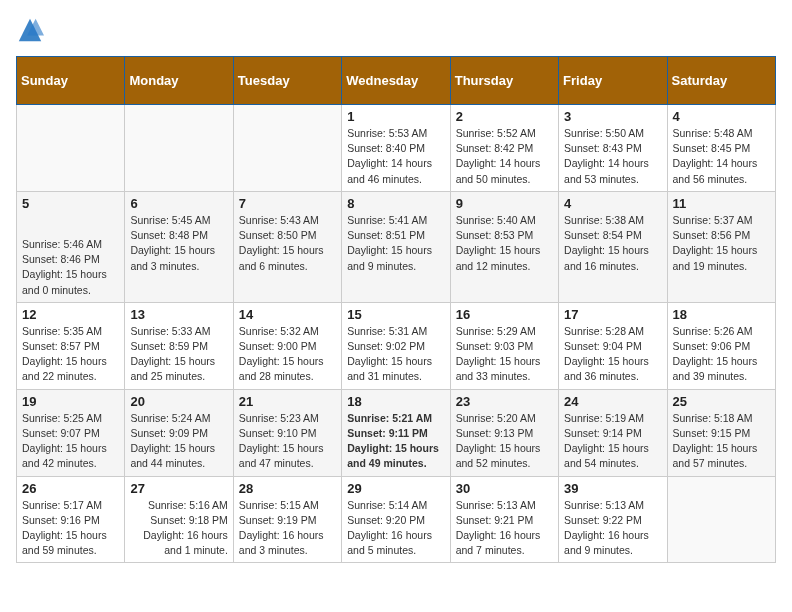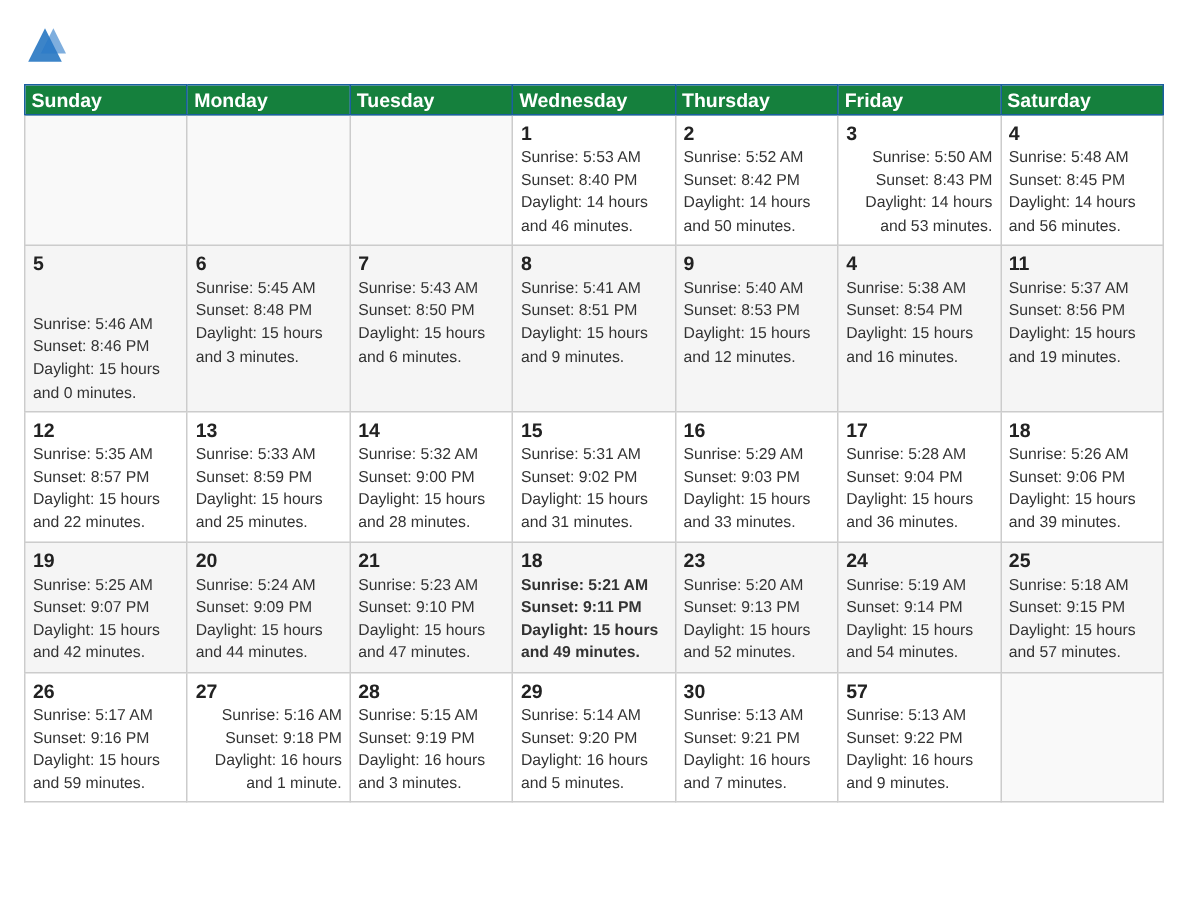--- a/index.html
+++ b/index.html
@@ -43,23 +43,23 @@
     .title-location {
       font-size: 15px;
       color: #444;
     }
     .calendar {
       width: 100%;
       border-collapse: collapse;
       font-size: 11px;
     }
     .calendar thead th {
-      background: #15803d;
+      background: #a16207;
       color: #fff;
-      padding: 2px 4px;
+      padding: 16px 4px;
       text-align: left;
       font-size: 13px;
       font-weight: bold;
       border: 1px solid #1a5fa0;
     }
     .calendar tbody td {
       border: 1px solid #ccc;
       vertical-align: top;
       padding: 4px 5px;
       width: 108px;
@@ -130,21 +130,21 @@
         </td>
         <td>
           <div class="day-number">2</div>
           <div class="day-info" style="white-space: pre-line;">Sunrise: 5:52 AM
 Sunset: 8:42 PM
 Daylight: 14 hours
 and 50 minutes.</div>
         </td>
         <td>
           <div class="day-number">3</div>
-          <div class="day-info" style="white-space: pre-line; text-align: right;">Sunrise: 5:50 AM
+          <div class="day-info" style="white-space: pre-line;">Sunrise: 5:50 AM
 Sunset: 8:43 PM
 Daylight: 14 hours
 and 53 minutes.</div>
         </td>
         <td>
           <div class="day-number">4</div>
           <div class="day-info" style="white-space: pre-line;">Sunrise: 5:48 AM
 Sunset: 8:45 PM
 Daylight: 14 hours
 and 56 minutes.</div>
@@ -333,21 +333,21 @@
 and 5 minutes.</div>
         </td>
         <td>
           <div class="day-number">30</div>
           <div class="day-info" style="white-space: pre-line;">Sunrise: 5:13 AM
 Sunset: 9:21 PM
 Daylight: 16 hours
 and 7 minutes.</div>
         </td>
         <td>
-          <div class="day-number">57</div>
+          <div class="day-number">39</div>
           <div class="day-info" style="white-space: pre-line;">Sunrise: 5:13 AM
 Sunset: 9:22 PM
 Daylight: 16 hours
 and 9 minutes.</div>
         </td>
         <td class="empty-cell"></td>
       </tr>
     </tbody>
 </table>
 

